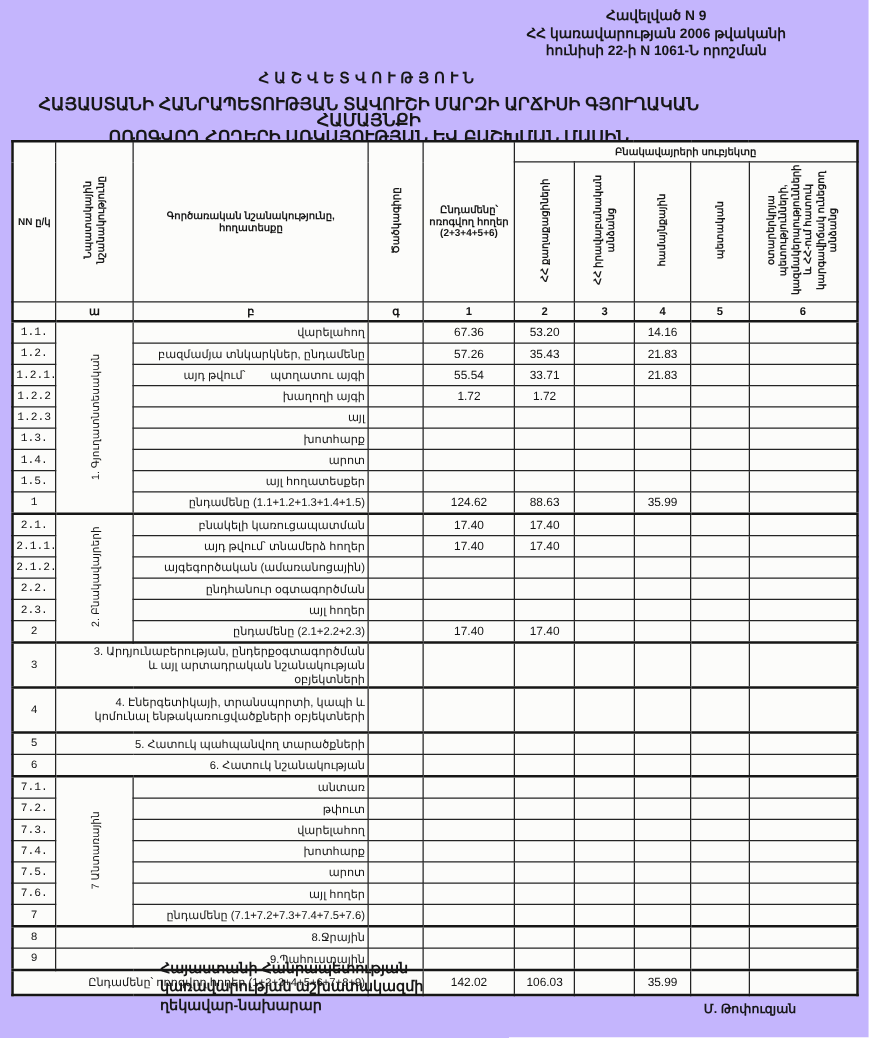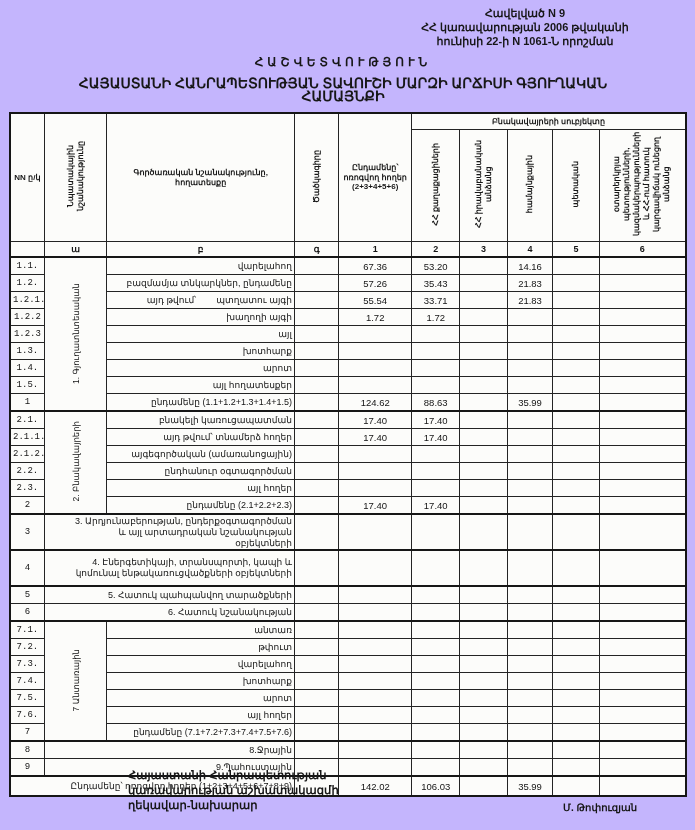--- a/index.html
+++ b/index.html
@@ -2,21 +2,21 @@
 <html><head>
 <meta charset="utf-8">
 <style>
   html,body{margin:0;padding:0;}
   .page{
     width:695px;height:830px;background:#c4b5fd;position:relative;
     font-family:"Liberation Sans",sans-serif;color:#171717;overflow:hidden;
   }
   .appendix{position:absolute;top:6px;left:360px;width:330px;text-align:center;
     font-weight:bold;font-size:11px;line-height:14px;}
-  .titleblock{position:absolute;top:55px;left:0;width:590px;text-align:center;margin-left:48px;}
+  .titleblock{position:absolute;top:55px;left:0;width:590px;text-align:center;}
   .main-title{font-weight:bold;font-size:12px;letter-spacing:4px;margin-bottom:8px;}
   .sub-title{font-weight:bold;font-size:14px;line-height:13px;}
   table{border-collapse:collapse;table-layout:fixed;position:absolute;top:112px;left:9px;
     width:678px;background:#fcfcfa;}
   th,td{border:1px solid #242424;padding:0 2px;overflow:hidden;}
   table{border:2px solid #161616;}
   th{font-weight:bold;font-size:8px;line-height:9.5px;text-align:center;vertical-align:middle;}
   .vh{height:112px;}
   .own-row{height:15px;}
   .vert{writing-mode:vertical-rl;transform:rotate(180deg);display:inline-block;
@@ -47,20 +47,21 @@
 
   <div class="appendix">
     <div>Հավելված N 9</div>
     <div>ՀՀ կառավարության 2006 թվականի</div>
     <div>հունիսի 22-ի N 1061-Ն որոշման</div>
   </div>
 
   <div class="titleblock">
     <div class="main-title">ՀԱՇՎԵՏՎՈՒԹՅՈՒՆ</div>
     <div class="sub-title">ՀԱՅԱՍՏԱՆԻ ՀԱՆՐԱՊԵՏՈՒԹՅԱՆ ՏԱՎՈՒՇԻ ՄԱՐԶԻ ԱՐՃԻՍԻ ԳՅՈՒՂԱԿԱՆ ՀԱՄԱՅՆՔԻ</div>
+    <div class="sub-title">ՈՌՈԳՎՈՂ ՀՈՂԵՐԻ ԱՌԿԱՅՈՒԹՅԱՆ ԵՎ ԲԱՇԽՄԱՆ ՄԱՍԻՆ</div>
   </div>
 
   <table>
     <colgroup>
       <col style="width:34px">
         <col style="width:62px">
         <col style="width:186px">
       <col style="width:44px">
         <col style="width:72px">
         <col style="width:48px">

